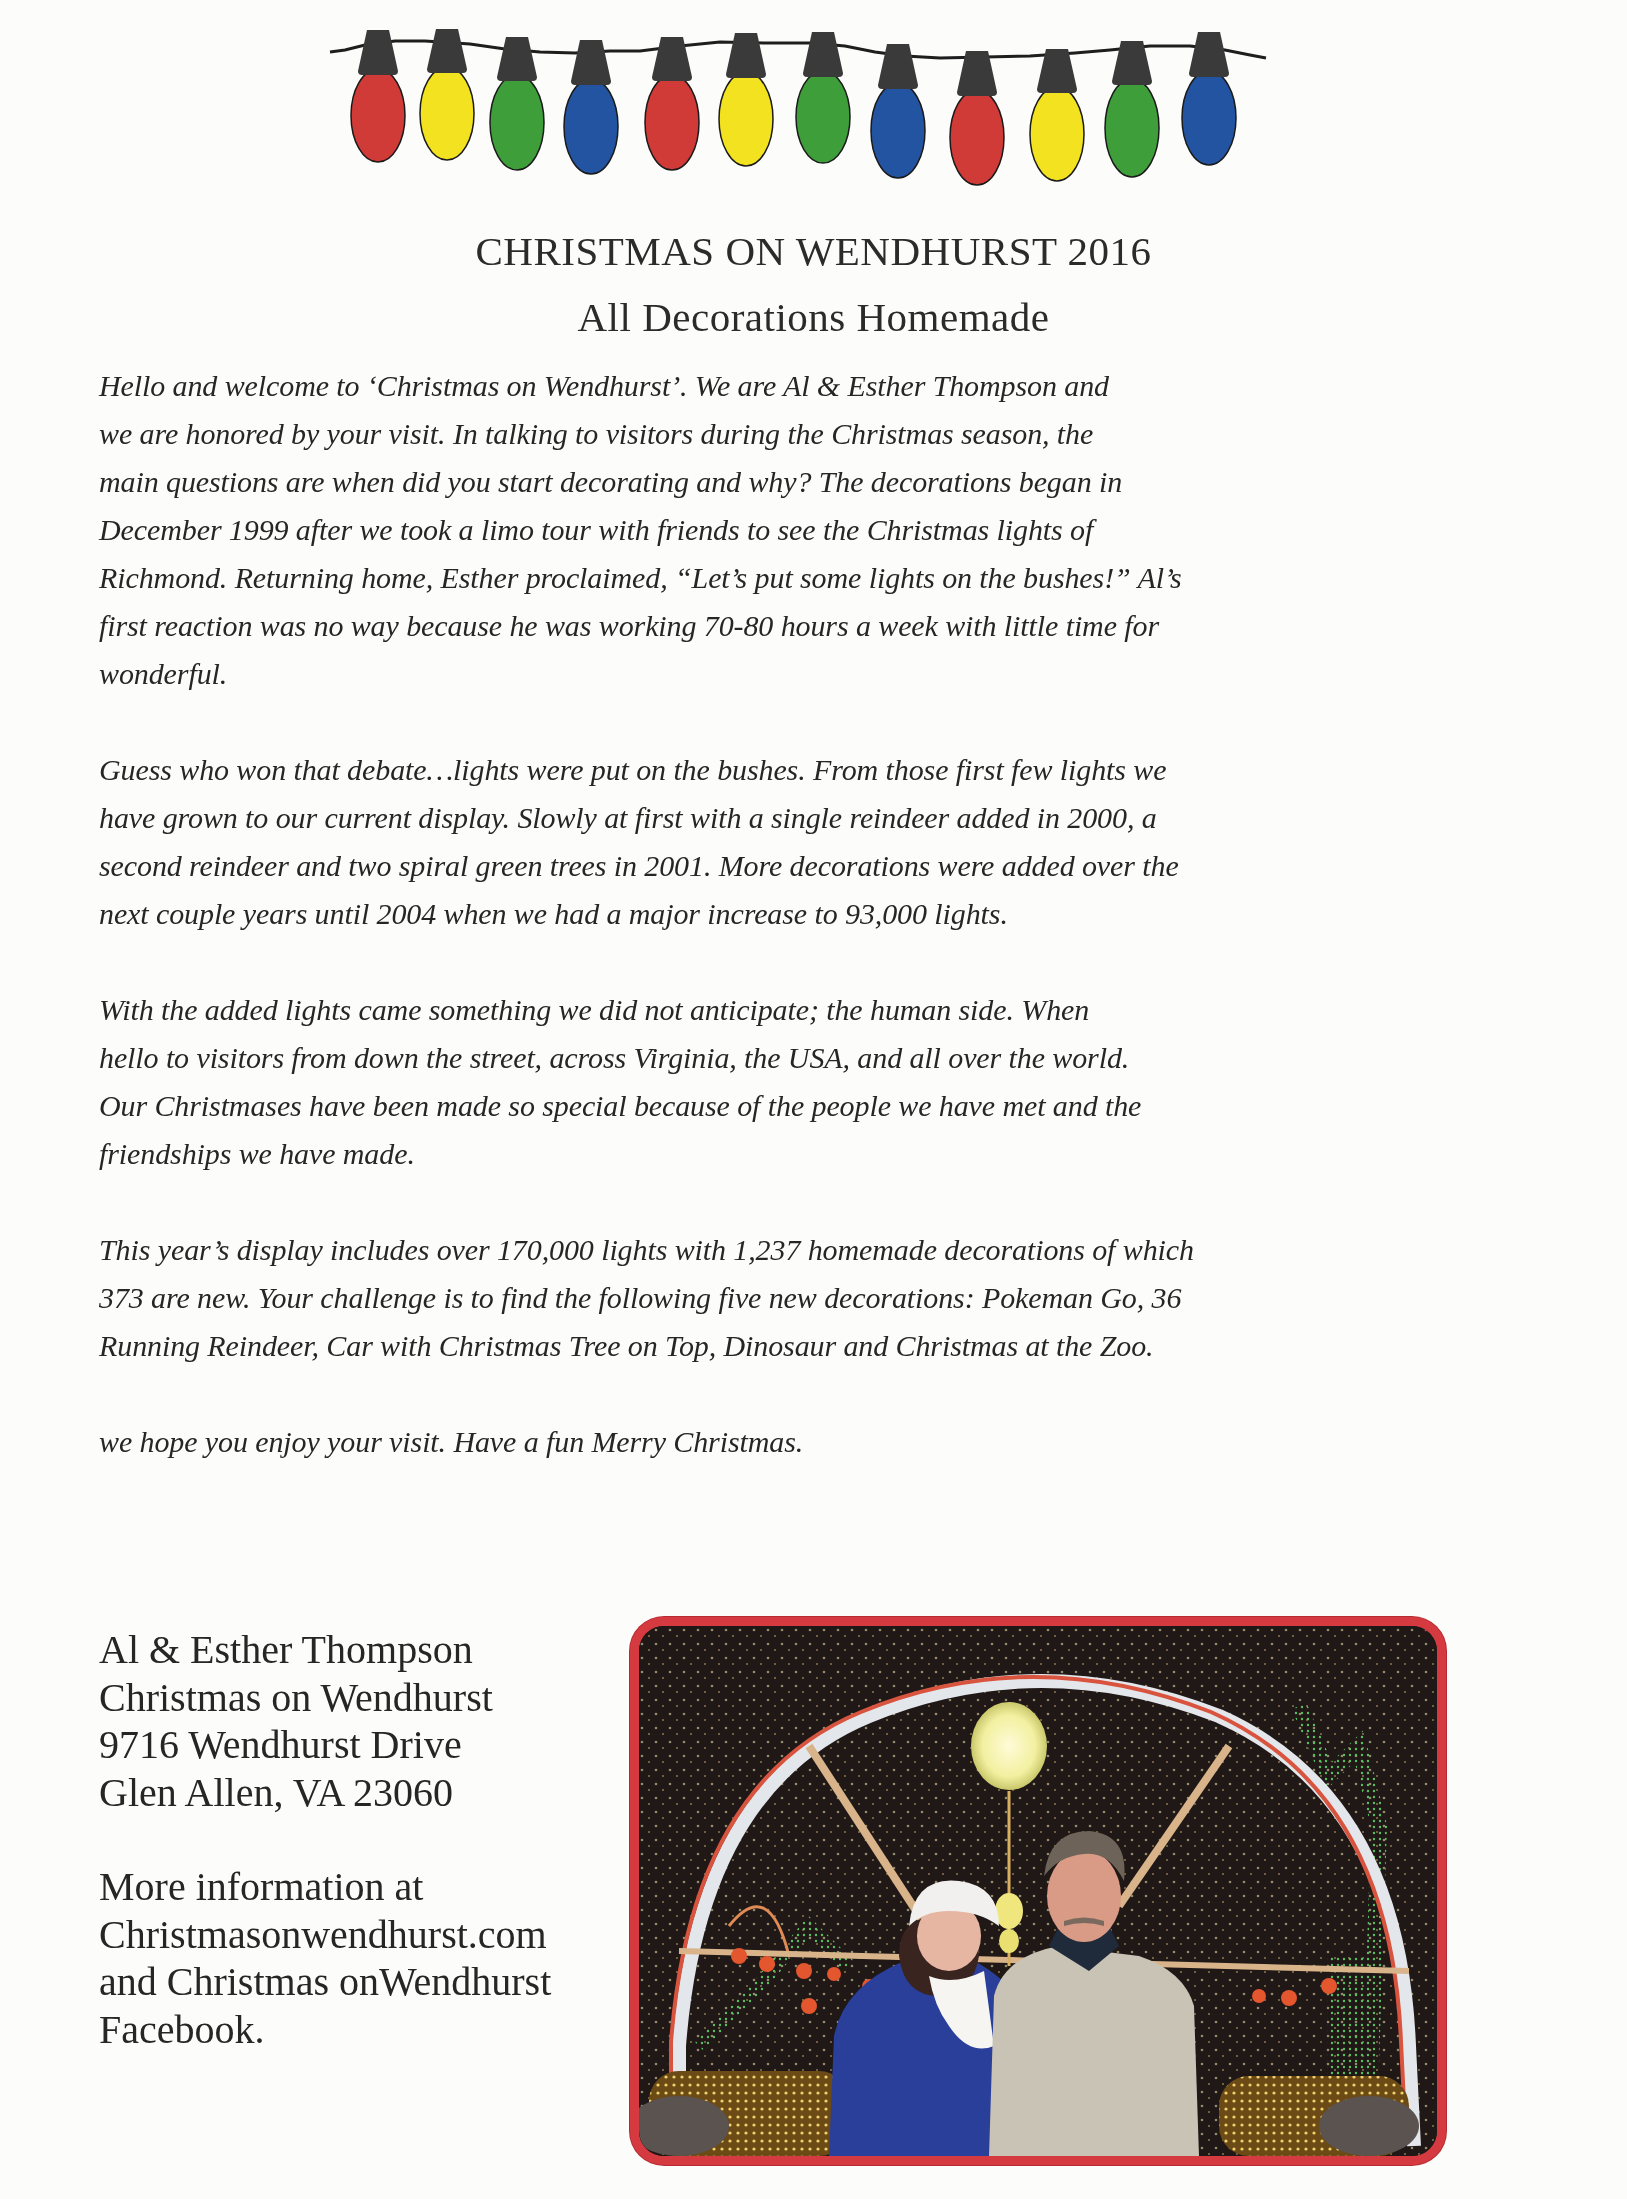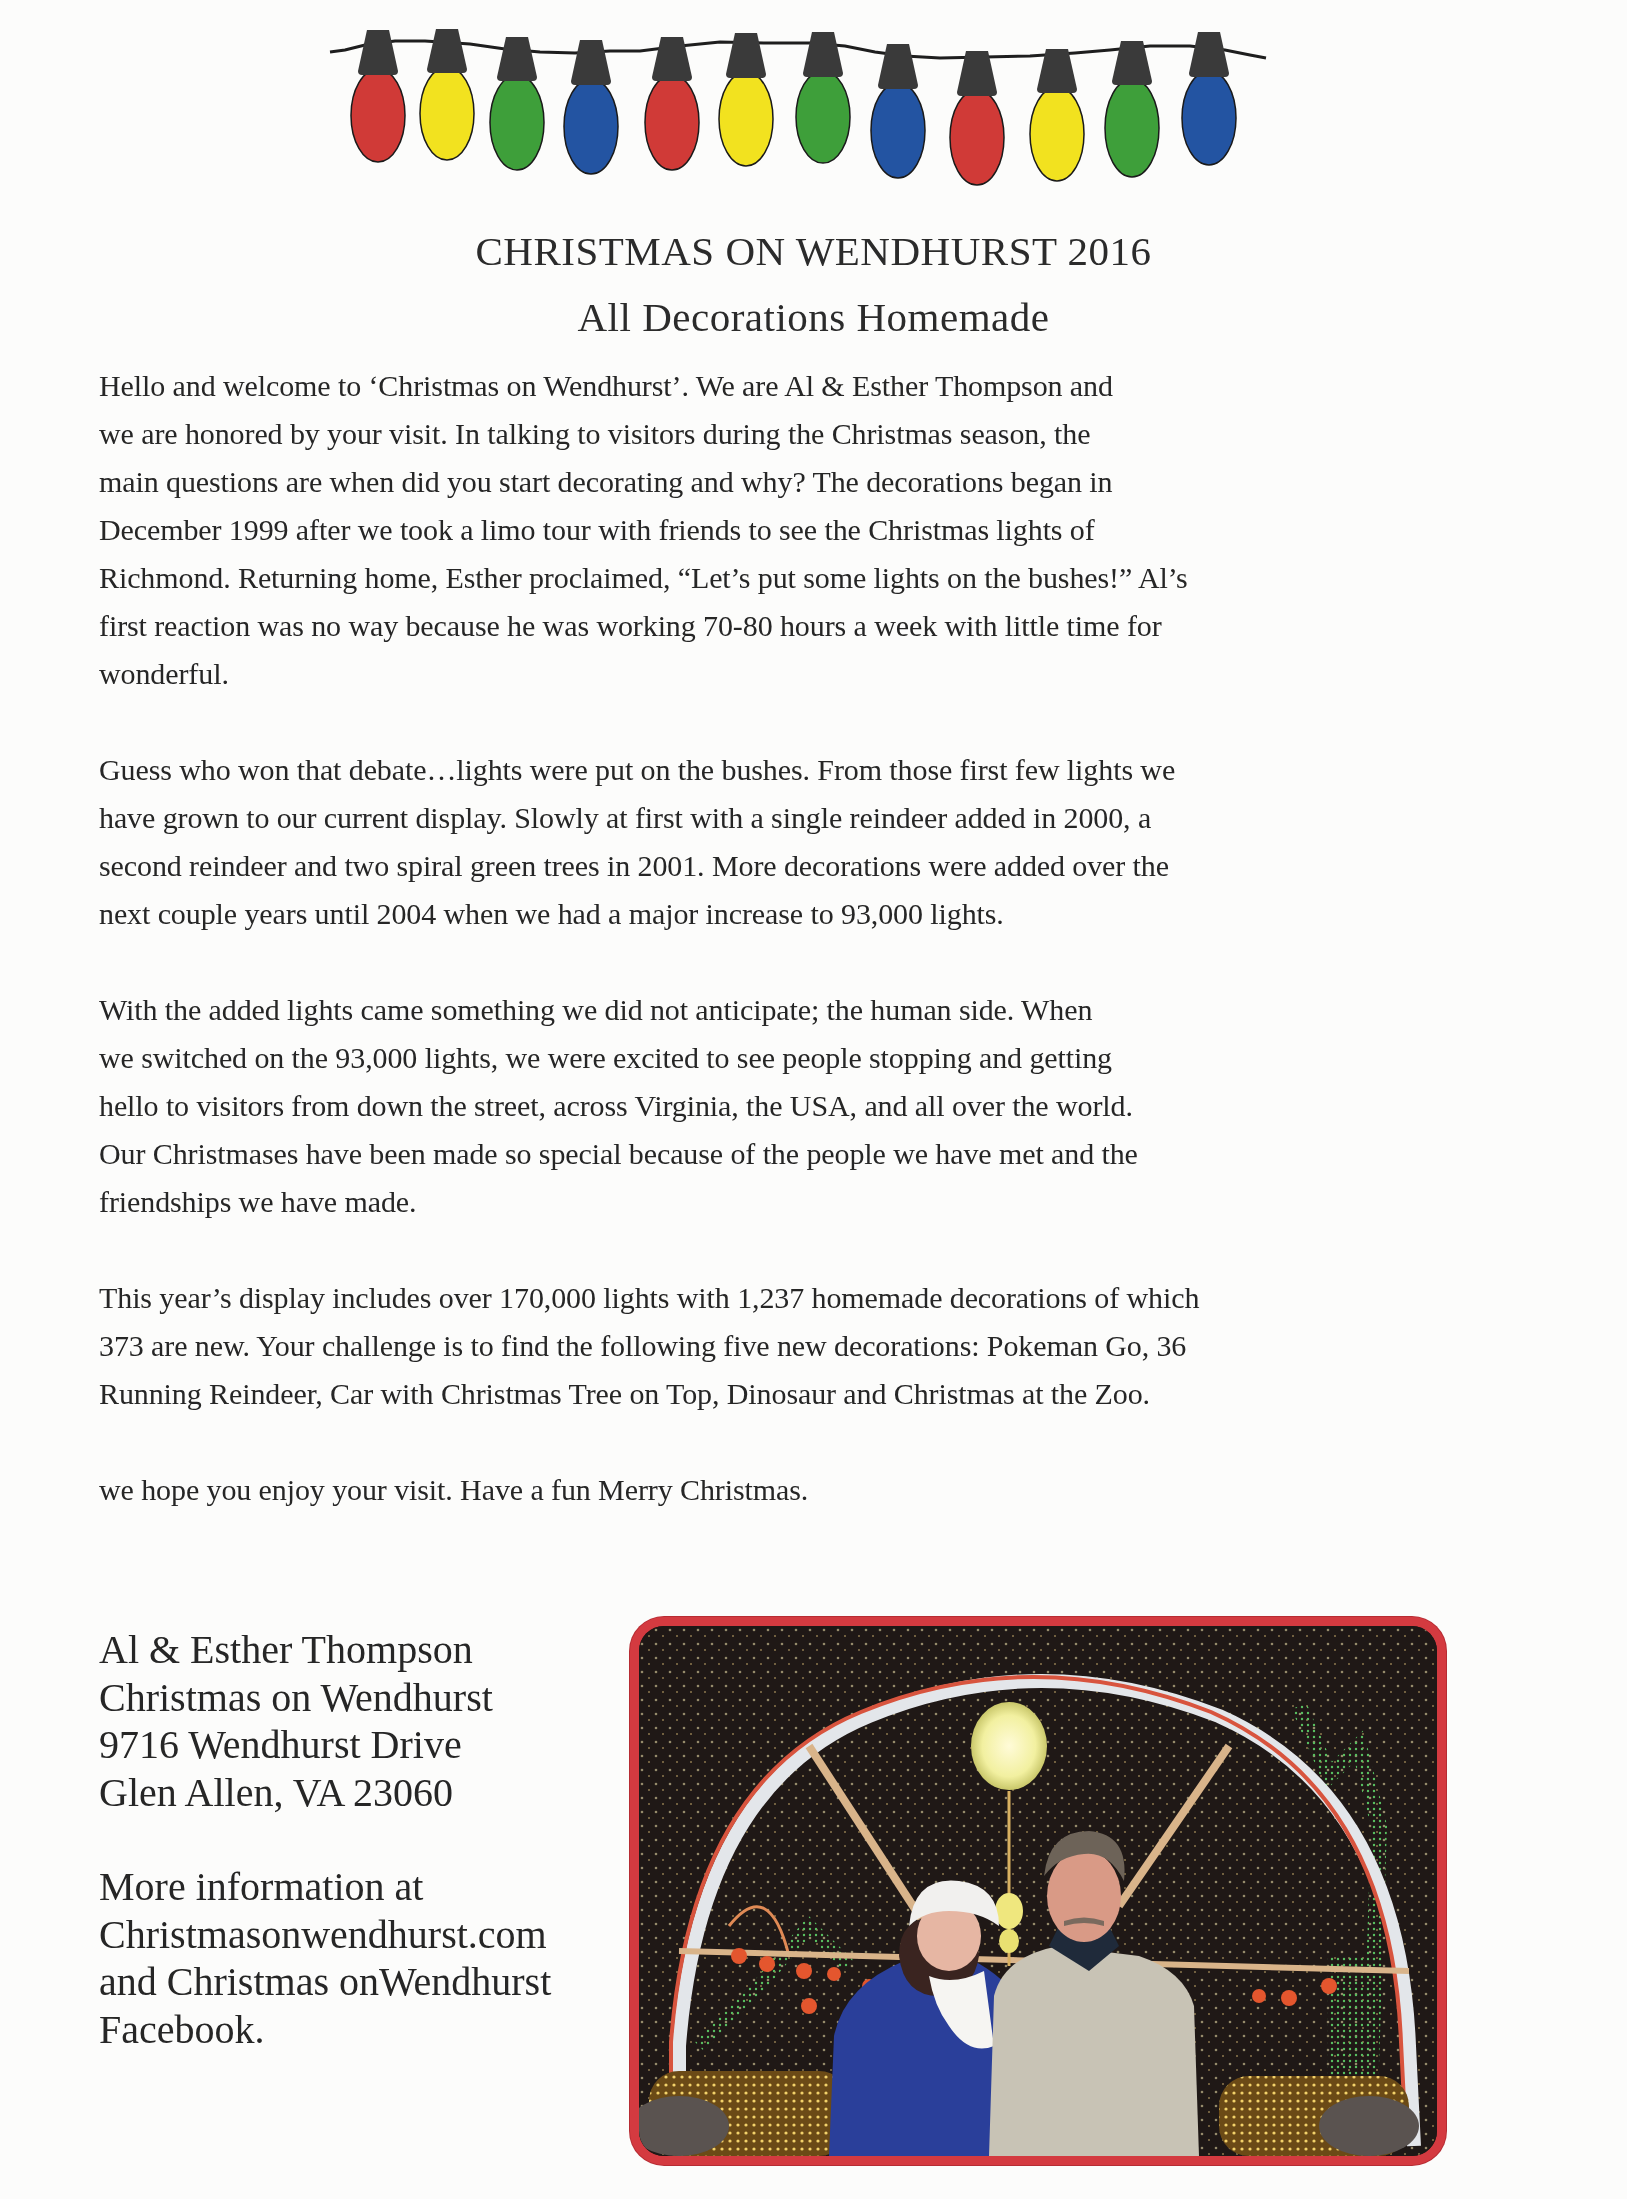--- a/index.html
+++ b/index.html
@@ -20,21 +20,21 @@
   }
   .title .line { display: block; }
   .body-text {
     position: absolute; left: 99px; top: 362px; width: 1420px;
   }
   .para {
     margin: 0 0 48px 0;
     font-size: 30px; line-height: 48px;
     letter-spacing: -0.1px;
   }
-  .para .ln { display: block; white-space: nowrap; }
+  .para .ln { display: block; white-space: nowrap; font-style: italic; }
   .contact {
     position: absolute; left: 99px; top: 1626px; width: 520px;
     font-size: 40px; line-height: 47.5px;
   }
   .contact .ln { display: block; white-space: nowrap; }
   .contact .gap { height: 47px; }
   .photo-frame {
     position: absolute; left: 630px; top: 1617px;
     width: 816px; height: 548px;
     box-sizing: border-box;
@@ -119,21 +119,20 @@
     <span class="ln">wonderful.</span>
   </p>
   <p class="para">
     <span class="ln">Guess who won that debate…lights were put on the bushes. From those first few lights we</span>
     <span class="ln">have grown to our current display. Slowly at first with a single reindeer added in 2000, a</span>
     <span class="ln">second reindeer and two spiral green trees in 2001. More decorations were added over the</span>
     <span class="ln">next couple years until 2004 when we had a major increase to 93,000 lights.</span>
   </p>
   <p class="para">
     <span class="ln">With the added lights came something we did not anticipate; the human side.  When</span>
-    <span class="ln">we switched on the 93,000 lights, we were excited to see people stopping and getting</span>
     <span class="ln">hello to visitors from down the street, across Virginia, the USA, and all over the world.</span>
     <span class="ln">Our Christmases have been made so special because of the people we have met and the</span>
     <span class="ln">friendships we have made.</span>
   </p>
   <p class="para">
     <span class="ln">This year’s display includes over 170,000 lights with 1,237 homemade decorations of which</span>
     <span class="ln">373 are new.  Your challenge is to find the following five new decorations: Pokeman Go, 36</span>
     <span class="ln">Running Reindeer, Car with Christmas Tree on Top, Dinosaur and Christmas at the Zoo.</span>
   </p>
   <p class="para">

